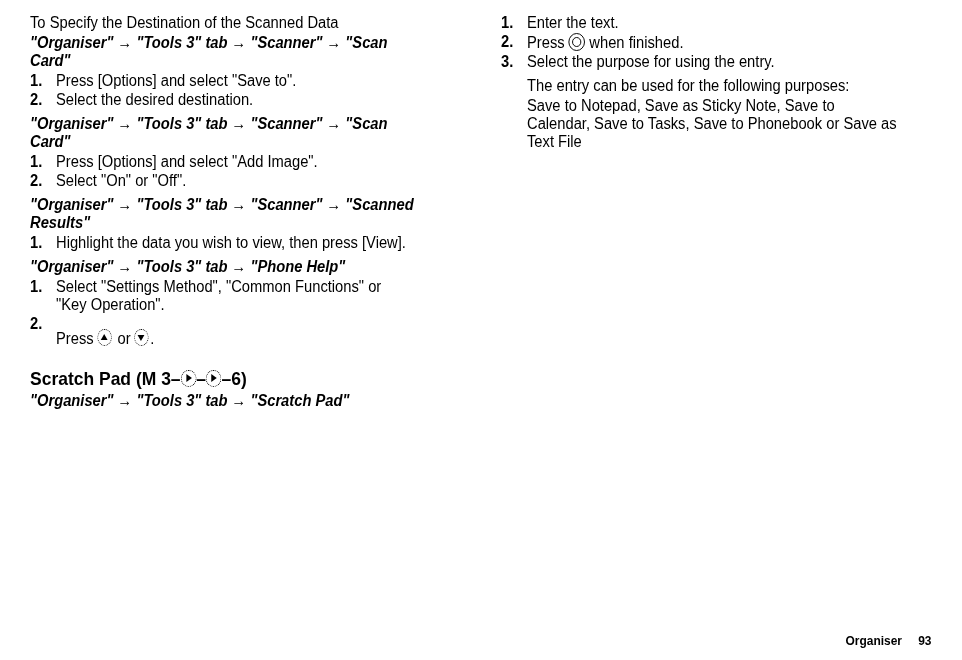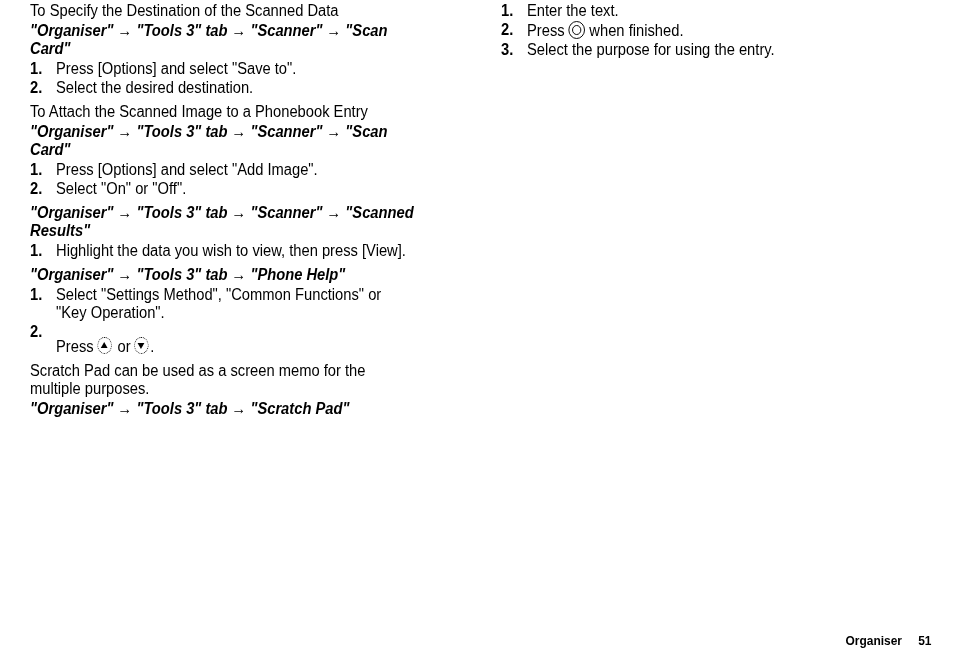--- a/index.html
+++ b/index.html
@@ -8,21 +8,21 @@
     width: 962px;
     height: 660px;
     background: #fff;
     font-family: Arial, Helvetica, sans-serif;
     font-stretch: condensed;
     color: #000;
     font-size: 16px;
   }
   .page {
     display: flex;
-    padding: 0 30px 0 30px;
+    padding: 12px 30px 0 30px;
     box-sizing: border-box;
   }
   .col {
     width: 50%;
     box-sizing: border-box;
   }
   .col-left { padding-right: 20px; }
   .col-right { padding-left: 20px; }
 
   .plain {
@@ -177,21 +177,20 @@
       <li>
           <span class="num">1.</span>
           <span class="txt">Press [Options] and select "Save to".</span>
         </li>
       <li>
           <span class="num">2.</span>
           <span class="txt">Select the desired destination.</span>
         </li>
     </ol>
 
-    <div class="line"><span class="plain">To Attach the Scanned Image to a Phonebook Entry</span></div>
     <div class="line"><span class="path">"Organiser" → "Tools 3" tab → "Scanner" → "Scan Card"</span></div>
     <ol class="steps">
       <li>
           <span class="num">1.</span>
           <span class="txt">Press [Options] and select "Add Image".</span>
         </li>
       <li>
           <span class="num">2.</span>
           <span class="txt">Select "On" or "Off".</span>
         </li>
@@ -212,21 +211,25 @@
           <span class="txt" style="max-width:390px">Select "Settings Method", "Common Functions" or "Key Operation".</span>
         </li>
       <li>
           <span class="num">2.</span>
         <span class="txt">
           <span>Press </span><span class="h2" style="font-size:16px;font-weight:normal"><span class="ud-icon up"></span></span><span> or </span><span class="h2" style="font-size:16px;font-weight:normal"><span class="ud-icon down"></span></span><span>.</span>
         </span>
       </li>
     </ol>
 
-    <div class="line" style="max-width:420px"><span class="plain">Scratch Pad can be used as a screen memo for the multiple purposes.</span></div>
+    <div class="line">
+      <span class="h2">
+        <span>Scratch Pad (M 3–</span><span class="tri-icon"></span><span>–</span><span class="tri-icon"></span><span>–6)</span>
+      </span>
+    </div>
     <div class="line"><span class="path">"Organiser" → "Tools 3" tab → "Scratch Pad"</span></div>
 
   </div>
 
   <div class="col col-right">
     <ol class="steps">
       <li>
           <span class="num">1.</span>
           <span class="txt">Enter the text.</span>
         </li>
@@ -235,20 +238,22 @@
         <span class="txt">
           <span>Press </span><span class="circle-btn"></span><span> when finished.</span>
         </span>
       </li>
       <li>
           <span class="num">3.</span>
           <span class="txt">Select the purpose for using the entry.</span>
         </li>
     </ol>
     <div class="sub-indent">
+      <div class="line"><span class="detail">The entry can be used for the following purposes:</span></div>
+      <div class="line" style="max-width:430px"><span class="detail">Save to Notepad, Save as Sticky Note, Save to Calendar, Save to Tasks, Save to Phonebook or Save as Text File</span></div>
     </div>
   </div>
 </div>
 
 <div class="footer">
   <span>Organiser</span>
-  <span class="pg">51</span>
+  <span class="pg">93</span>
 </div>
 
 </body></html>

